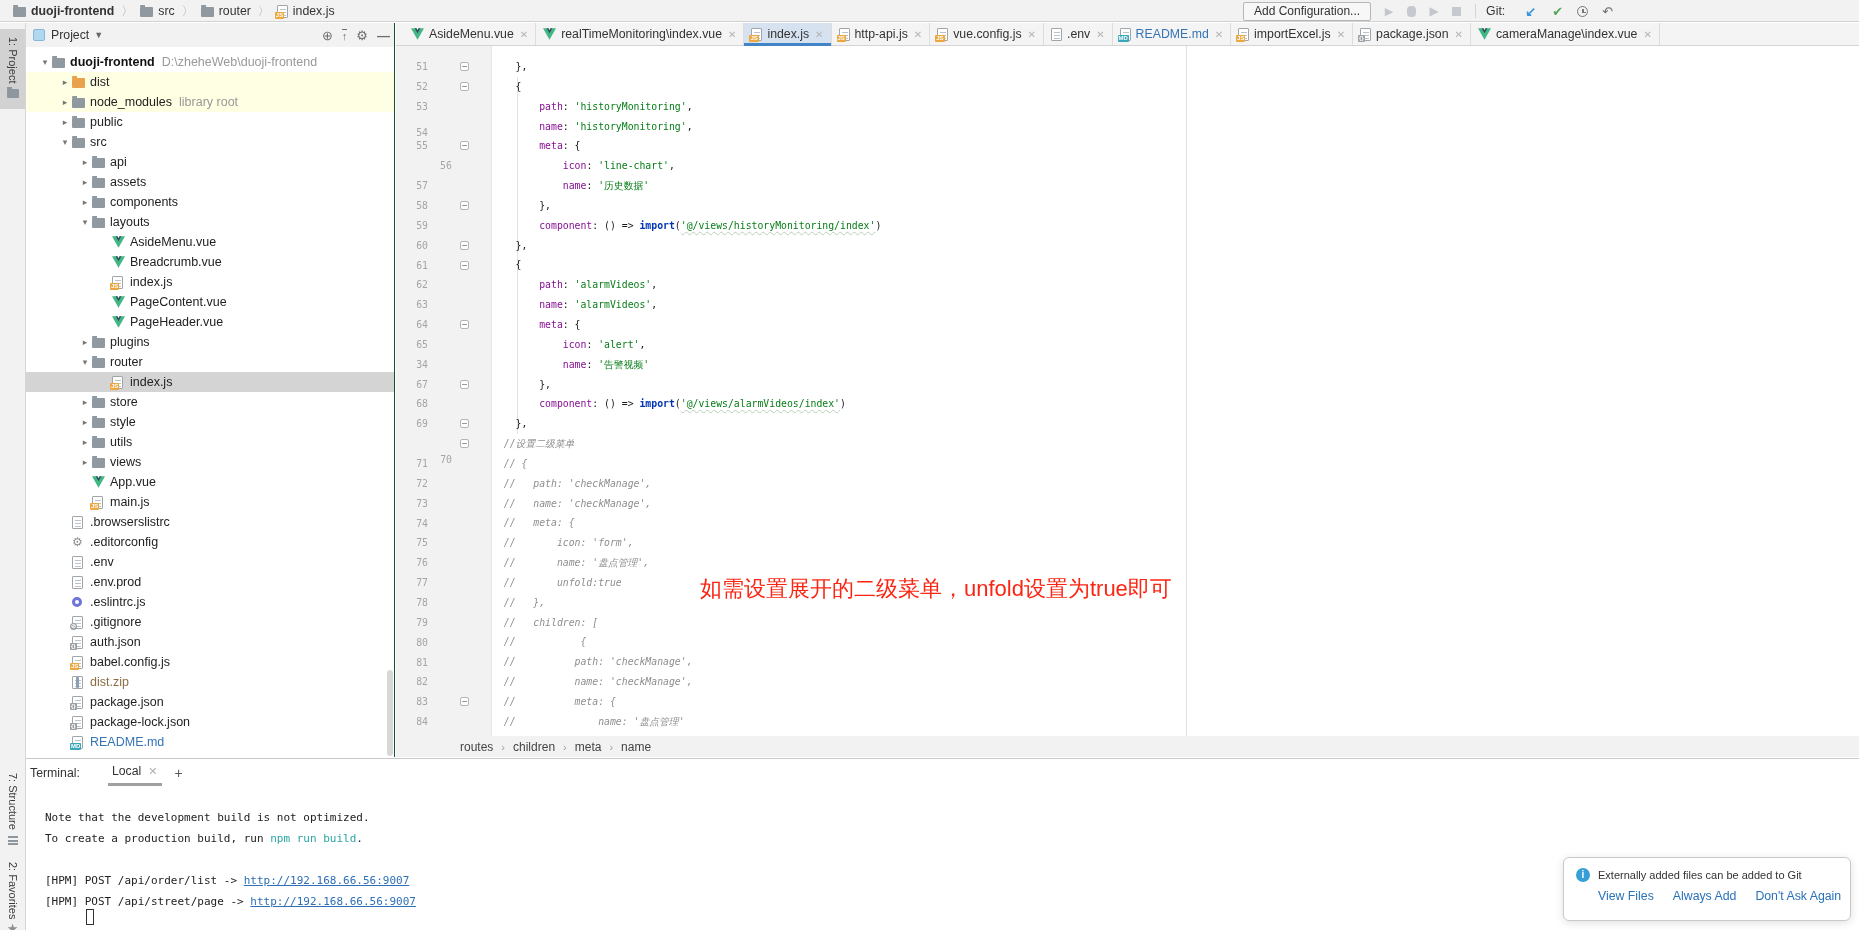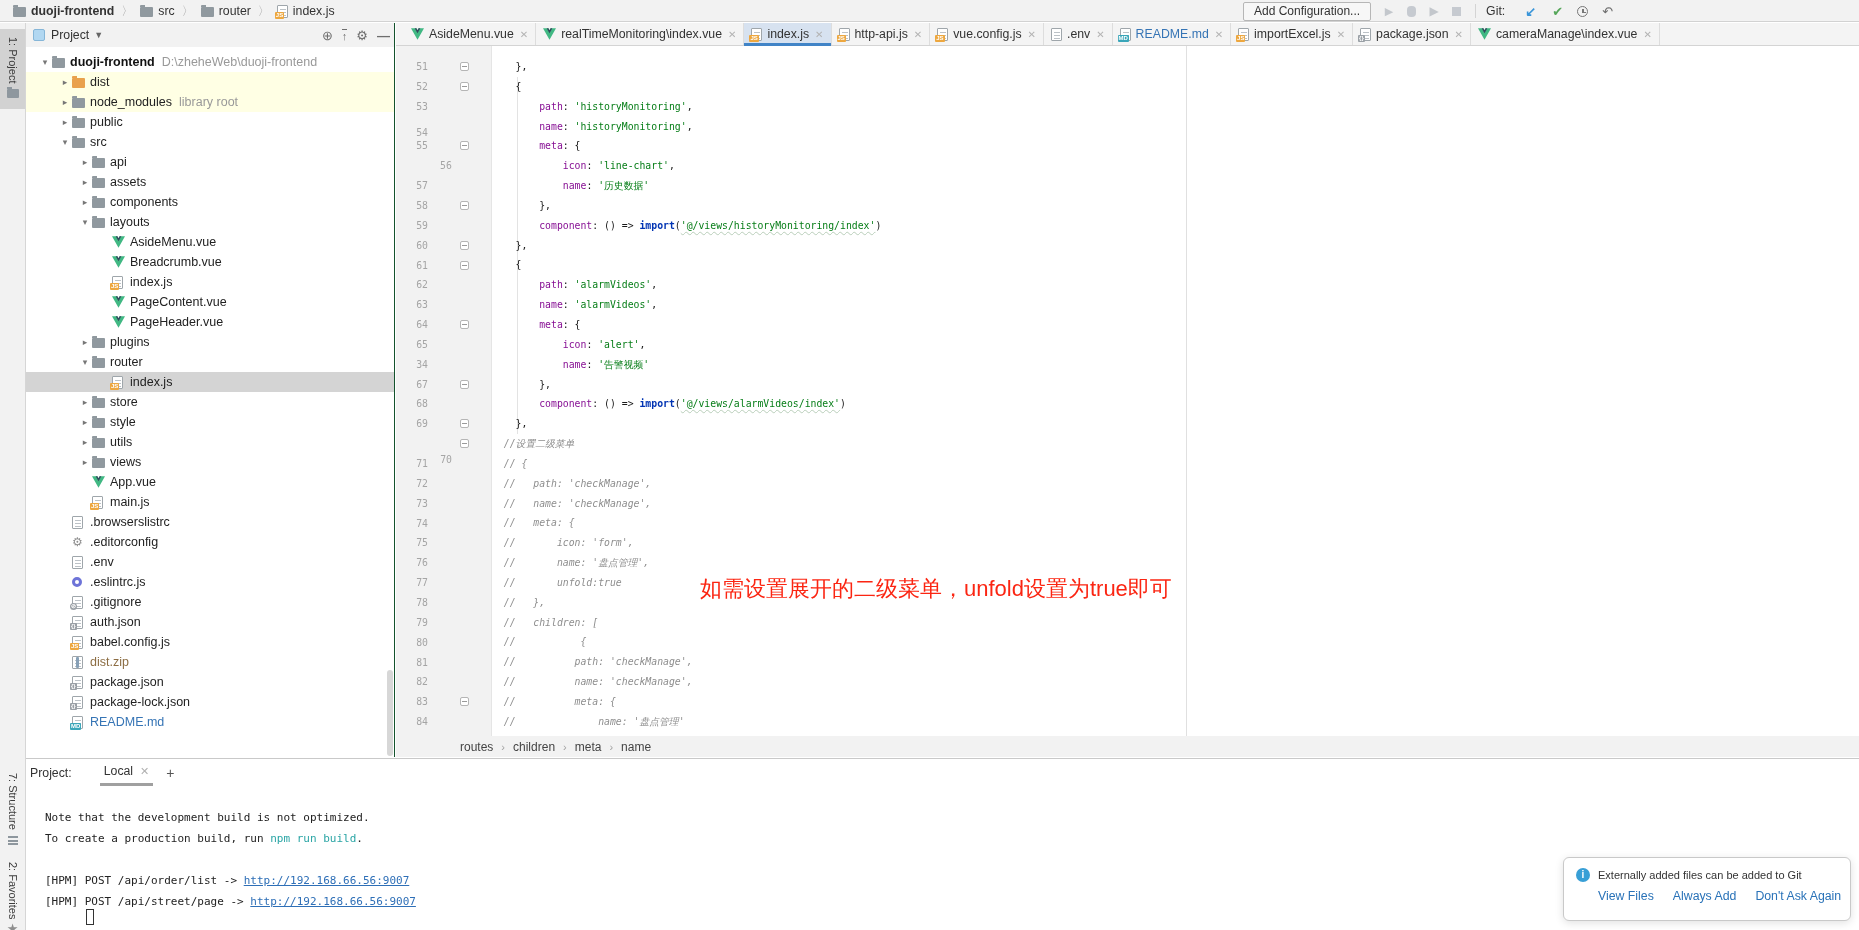--- a/index.html
+++ b/index.html
@@ -381,20 +381,27 @@
           <span class="gear">⚙</span>
         </span>
         <span class="tlabel">.editorconfig</span>
       </div>
       <div class="trow" style="padding-left: 32px;">
         <span class="chev"></span>
         <span class="ticon">
           <span class="fico"></span>
         </span>
         <span class="tlabel">.env</span>
+      </div>
+      <div class="trow" style="padding-left: 32px;">
+        <span class="chev"></span>
+        <span class="ticon">
+          <span class="fico"></span>
+        </span>
+        <span class="tlabel">.env.prod</span>
       </div>
       <div class="trow" style="padding-left: 32px;">
         <span class="chev"></span>
         <span class="ticon">
           <span class="esl"></span>
         </span>
         <span class="tlabel">.eslintrc.js</span>
       </div>
       <div class="trow" style="padding-left: 32px;">
         <span class="chev"></span>
@@ -623,21 +630,21 @@
       <span class="ebi">children</span>
       <span class="sep">›</span>
       <span class="ebi">meta</span>
       <span class="sep">›</span>
       <span class="ebi">name</span>
     </div>
 </div>
 
 <div id="terminal">
   <div id="thead">
-    <span id="ttitle">Project:</span>
+    <span id="ttitle">Terminal:</span>
     <span id="ttab">
       <span>Local</span>
       <span class="x">✕</span>
     </span>
     <span id="tplus">+</span>
   </div>
   <div id="tbody"><div class="tl"><span>Note that the development build is not optimized.</span></div><div class="tl"><span>To create a production build, run </span><span class="cy">npm run build</span><span>.</span></div><div class="tl">&nbsp;</div><div class="tl"><span>[HPM] POST /api/order/list -&gt; </span><span class="lnk">http://192.168.66.56:9007</span></div><div class="tl"><span>[HPM] POST /api/street/page -&gt; </span><span class="lnk">http://192.168.66.56:9007</span></div></div>
   <div id="cursor"></div>
 </div>
 

